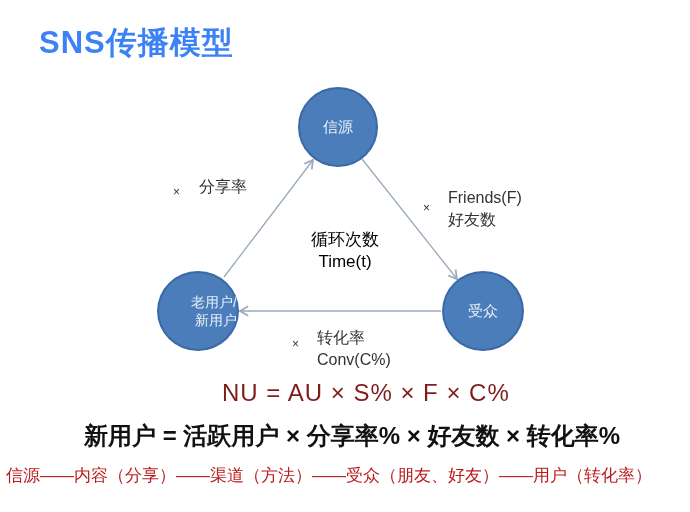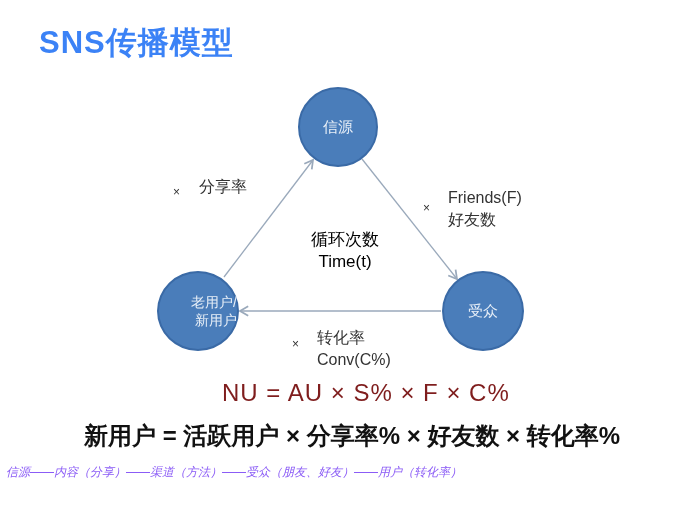--- a/index.html
+++ b/index.html
@@ -91,24 +91,23 @@
     position: absolute;
     left: 84px; top: 420px;
     font-size: 24px;
     font-weight: bold;
     color: #111;
     white-space: nowrap;
   }
   .chain-line {
     position: absolute;
     left: 6px; top: 464px;
-    font-size: 12px;
-    color: #8b5cf6;
+    font-size: 17px;
+    color: #b91c1c;
     white-space: nowrap;
-    font-style: italic;
   }
 </style>
 </head>
 <body>
 
 <div class="title">SNS传播模型</div>
 
 <svg class="edges" xmlns="http://www.w3.org/2000/svg">
   <defs>
     <marker id="arrow" viewBox="0 0 10 10" refX="8" refY="5" markerWidth="9" markerHeight="9" orient="auto-start-reverse">

